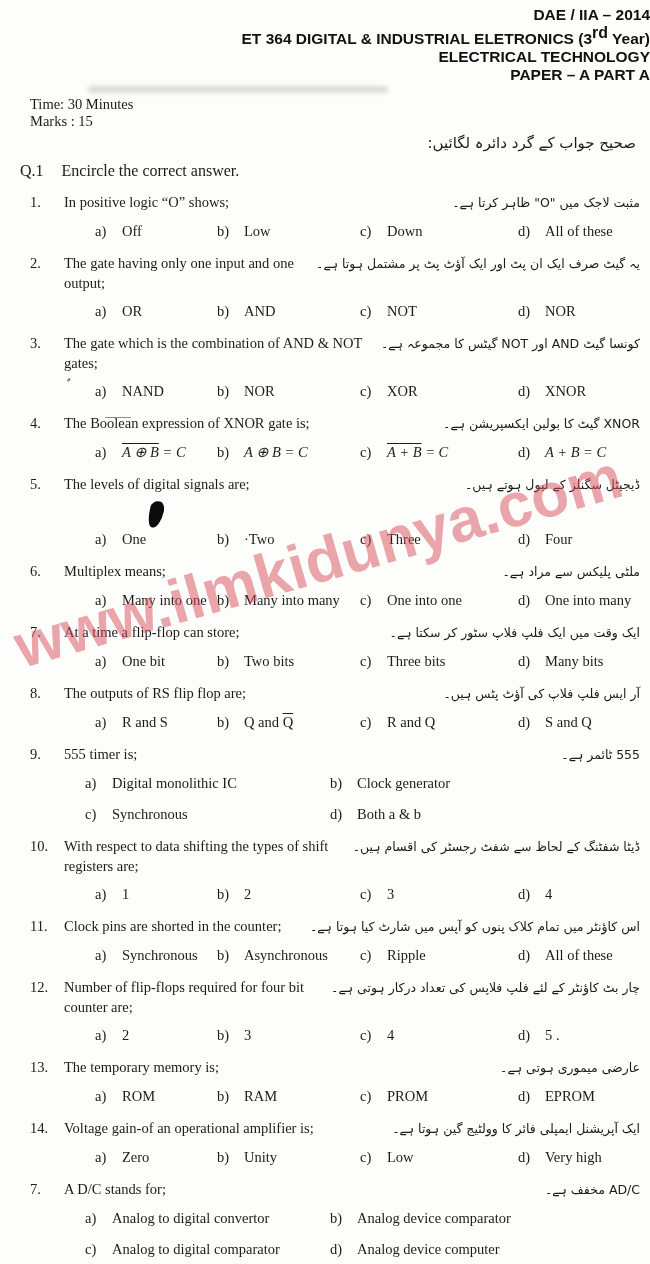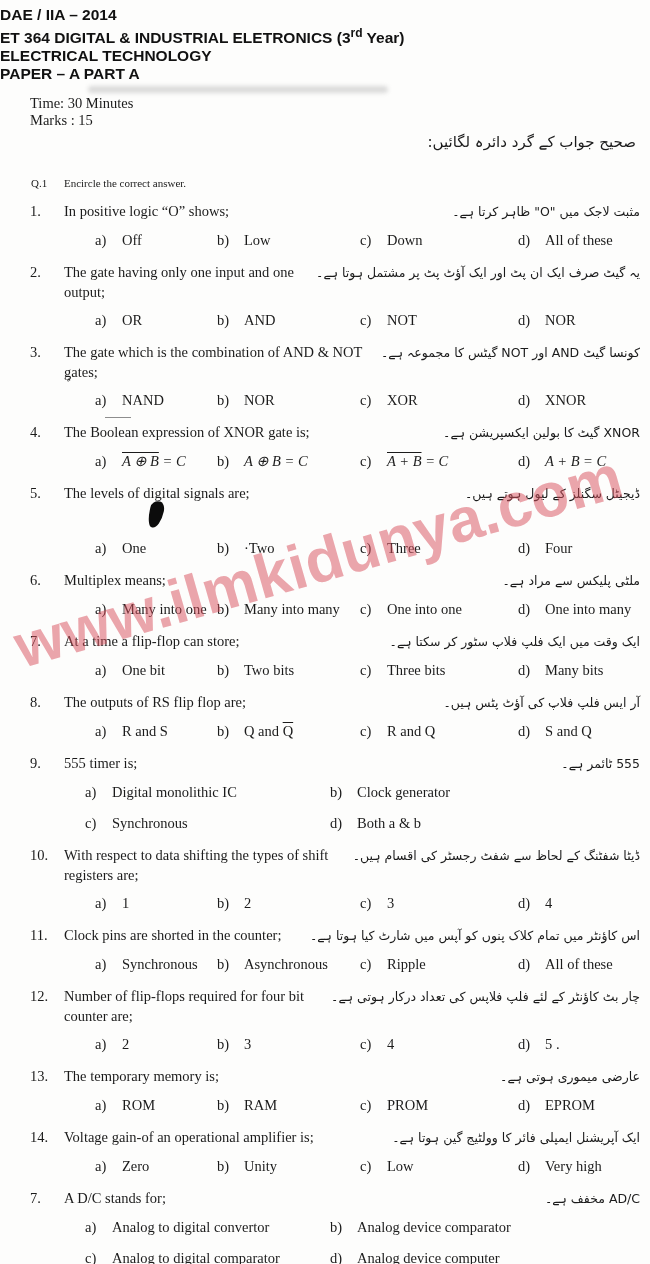--- a/index.html
+++ b/index.html
@@ -2,29 +2,29 @@
 <html><head>
 <meta charset="utf-8">
 <style>
   html,body{margin:0;padding:0;background:#e9e9e9;}
   .page{
     position:relative; width:650px; height:1264px; margin:0 auto;
     background:#fdfdfc; color:#1b1b1b; overflow:hidden;
     font-family:"Liberation Serif", serif;
   }
   
-  .hdr{ text-align:left; padding-top:6px; font-family:"Liberation Sans", sans-serif;
+  .hdr{ text-align:right; padding-top:6px; font-family:"Liberation Sans", sans-serif;
         font-weight:700; font-size:15.5px; line-height:18px; color:#111; }
-  .hdr sup{ font-size:12px; }
+  .hdr sup{ font-size:16px; }
   
   .meta{ display:flex; justify-content:space-between; align-items:baseline;
          padding:0 26px 0 30px; margin-top:12px; font-size:14.5px;flex-direction:column; }
   .urdu{ direction:rtl; font-family:"DejaVu Sans", sans-serif; font-weight:400; }
   .instr-urdu{ text-align:right; padding-right:14px; margin-top:4px; font-size:15px; }
-  .q1line{ padding-left:31px; margin-top:26px; font-size:11px; }
+  .q1line{ padding-left:20px; margin-top:10px; font-size:16px; }
   .q1line .q1num{ margin-right:14px; }
   
   #questions{ margin-top:12px; }
   .q{ margin-bottom:12px; }
   .q-line{ display:flex; align-items:baseline; padding:0 10px 0 30px; line-height:20px; }
   .q-num{ flex:none; width:34px; font-size:14.5px; }
   .q-text{ flex:1 1 auto; min-width:0; font-size:14.5px; }
   .q-urdu{ flex:0 1 auto; margin-left:6px; font-size:12.5px; white-space:nowrap;
            text-align:right; line-height:20px; }
   .opts{ display:grid; grid-template-columns:122px 143px 158px auto;

